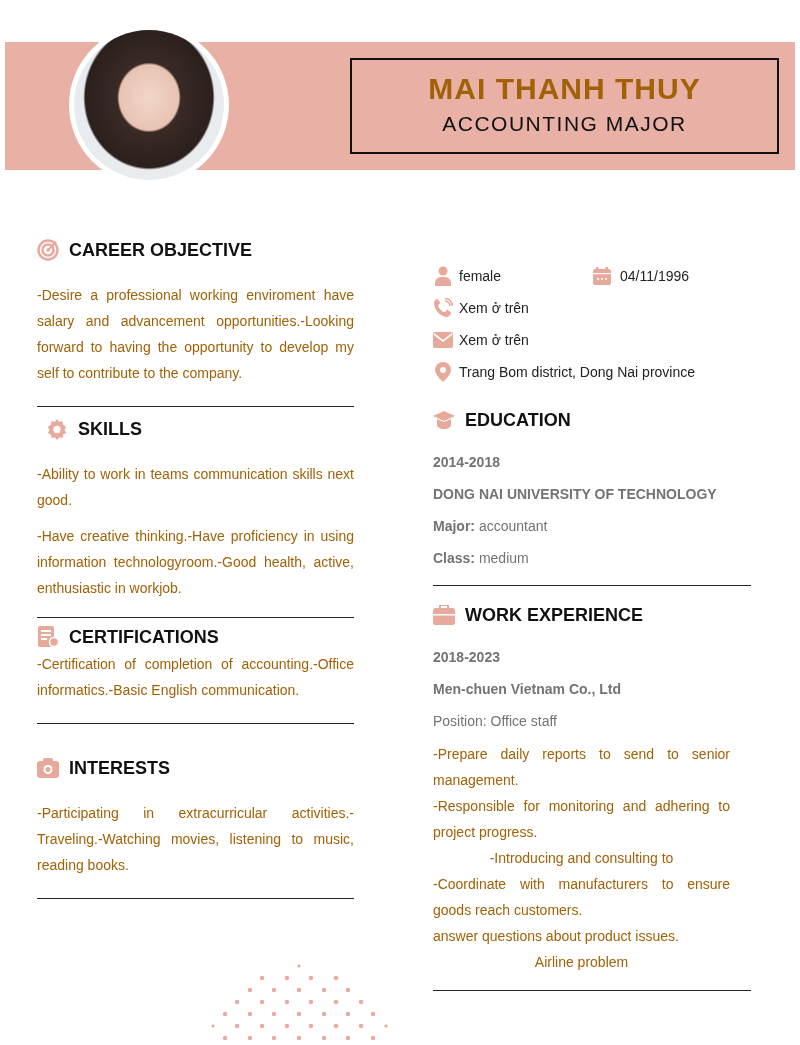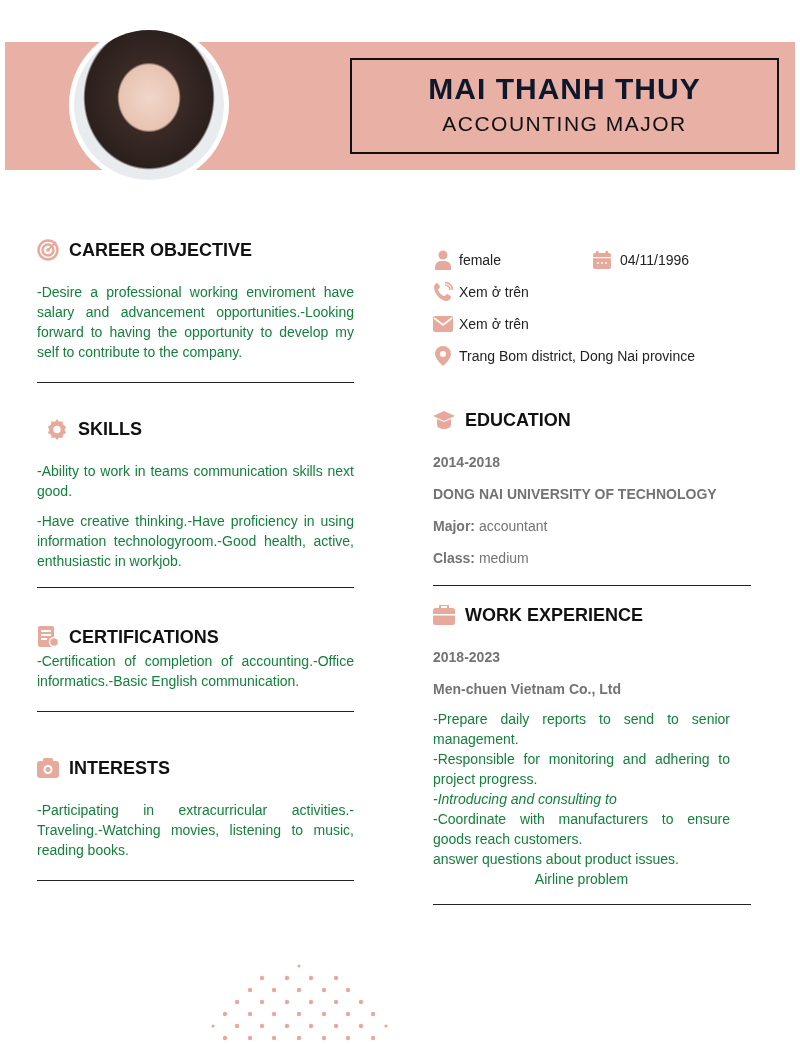--- a/index.html
+++ b/index.html
@@ -5,30 +5,30 @@
   html, body { margin: 0; padding: 0; background: #ffffff; }
   body { width: 800px; height: 1045px; position: relative; overflow: hidden;
          font-family: "Liberation Sans", "DejaVu Sans", sans-serif; color: #111; }
   .banner { position: absolute; left: 5px; top: 42px; width: 790px; height: 128px; background: #e9b0a6; }
   .avatar { position: absolute; left: 69px; top: 25px; width: 160px; height: 160px; border-radius: 50%;
             background: #ffffff; box-sizing: border-box; overflow: hidden; }
   .avatar-inner { position: absolute; left: 5px; top: 5px; width: 150px; height: 150px; border-radius: 50%;
                   background: radial-gradient(ellipse at 50% 45%, #f1d6c9 0%, #e8c3b2 28%, #3a2a26 30%, #2b201d 60%, #e9ecef 62%); }
   .namebox { position: absolute; left: 350px; top: 58px; width: 425px; height: 92px; border: 2px solid #111;
              text-align: center; }
-  .name { font-size: 30px; font-weight: bold; letter-spacing: 1px; margin-top: 12px; color: #0f172a; }
+  .name { font-size: 30px; font-weight: bold; letter-spacing: 1px; margin-top: 12px; color: #a16207; }
   .subtitle { font-size: 21px; letter-spacing: 1.5px; margin-top: 6px; color: #111; }
 
   .col { position: absolute; }
   .left { left: 37px; width: 317px; }
   .right { left: 433px; width: 318px; }
   .sec-head { display: flex; align-items: center; height: 28px; }
   .sec-head .icon { width: 22px; height: 22px; display: inline-flex; align-items: center; justify-content: center; margin-right: 10px; }
   .sec-title { font-size: 18px; font-weight: bold; color: #111; }
-  .para { font-size: 14px; line-height: 20px; text-align: justify; color: #15803d; margin: 0; }
+  .para { font-size: 14px; line-height: 26px; text-align: justify; color: #a16207; margin: 0; }
   .rule { border-top: 1px solid #222; }
   .icon svg { display: block; }
   .info-row { display: flex; align-items: center; font-size: 14px; height: 32px; color: #222; }
   .info-row .icon { width: 20px; height: 20px; margin-right: 6px; display: inline-flex; align-items: center; justify-content: center; }
   .bold { font-weight: bold; }
   .edu-line { font-size: 14px; height: 32px; line-height: 32px; color: #737373; }
   .dots { position: absolute; left: 205px; top: 960px; width: 190px; height: 85px; }
 </style>
 </head>
 <body>
@@ -99,21 +99,21 @@
           <circle cx="11" cy="12.5" r="4.5" fill="#fff"></circle>
           <circle cx="11" cy="12.5" r="2.5" fill="#e8a99d"></circle>
         </svg>
     </span>
     <span class="sec-title">INTERESTS</span>
   </div>
   <p class="para" style="margin-top:18px;">-Participating in extracurricular activities.-Traveling.-Watching movies, listening to music, reading books.</p>
   <div class="rule" style="margin-top:20px;"></div>
 </div>
 
-<div class="col right" style="top:244px;">
+<div class="col right" style="top:260px;">
   <div class="info-row">
     <span class="icon">
       <svg width="18" height="20" viewBox="0 0 18 20">
           <circle cx="9" cy="5" r="4.5" fill="#e8a99d"></circle>
           <path d="M1 20v-3a6 6 0 0 1 6-6h4a6 6 0 0 1 6 6v3z" fill="#e8a99d"></path>
         </svg>
     </span>
     <span style="width:133px;">female</span>
     <span class="icon" style="margin-right:8px;">
       <svg width="18" height="18" viewBox="0 0 18 18">
@@ -184,24 +184,25 @@
           <rect x="7" y="0" width="8" height="4" rx="1.2" fill="none" stroke="#e8a99d" stroke-width="2"></rect>
           <rect x="0" y="3" width="22" height="17" rx="2.5" fill="#e8a99d"></rect>
           <rect x="0" y="9" width="22" height="1.5" fill="#fff"></rect>
         </svg>
     </span>
     <span class="sec-title">WORK EXPERIENCE</span>
   </div>
   <div style="margin-top:12px;">
     <div class="edu-line bold">2018-2023</div>
     <div class="edu-line bold">Men-chuen Vietnam Co., Ltd</div>
+    <div class="edu-line">Position: Office staff</div>
     <div style="width:297px; margin-top:4px;">
       <p class="para">-Prepare daily reports to send to senior management.</p>
       <p class="para">-Responsible for monitoring and adhering to project progress.</p>
-      <p class="para" style="text-align:left;font-style:italic;">-Introducing and consulting to</p>
+      <p class="para" style="text-align:center;">-Introducing and consulting to</p>
       <p class="para">-Coordinate with manufacturers to ensure goods reach customers.</p>
       <p class="para" style="text-align:left;">answer questions about product issues.</p>
       <p class="para" style="text-align:center;">Airline problem</p>
     </div>
   </div>
   <div class="rule" style="margin-top:15px;"></div>
 </div>
 
 <svg class="dots" viewBox="0 0 190 85">
   <g fill="#e8a99d">

